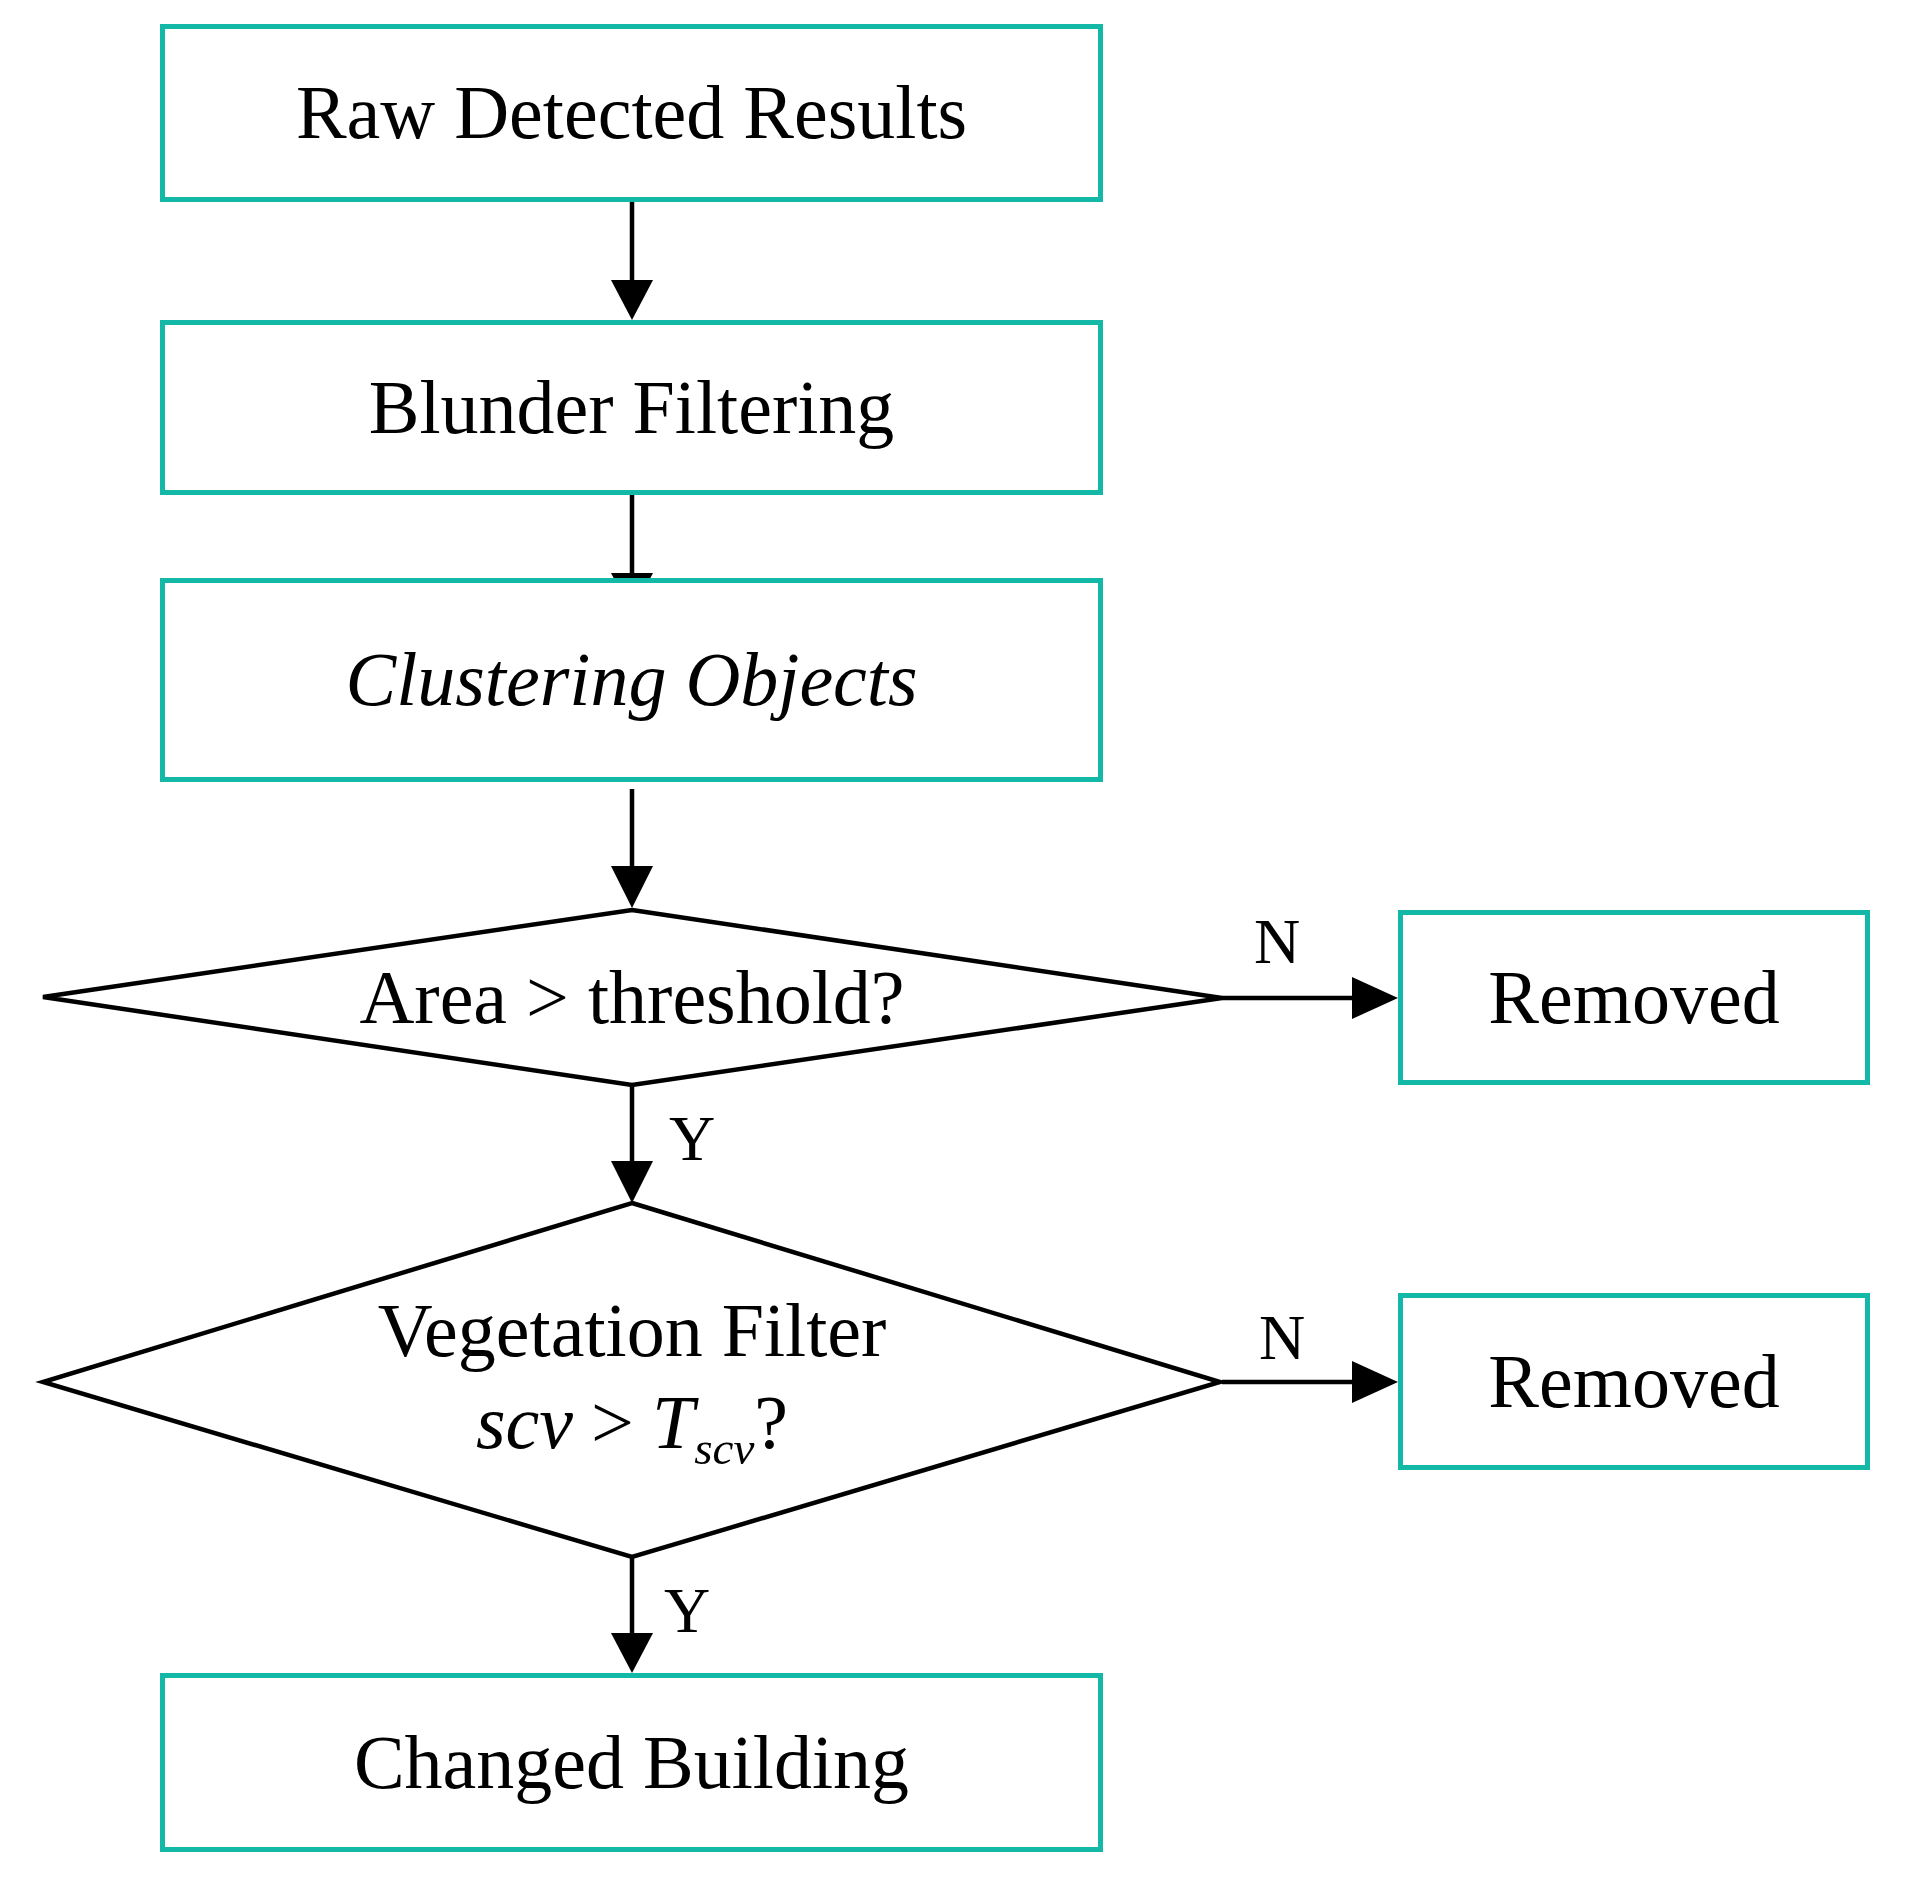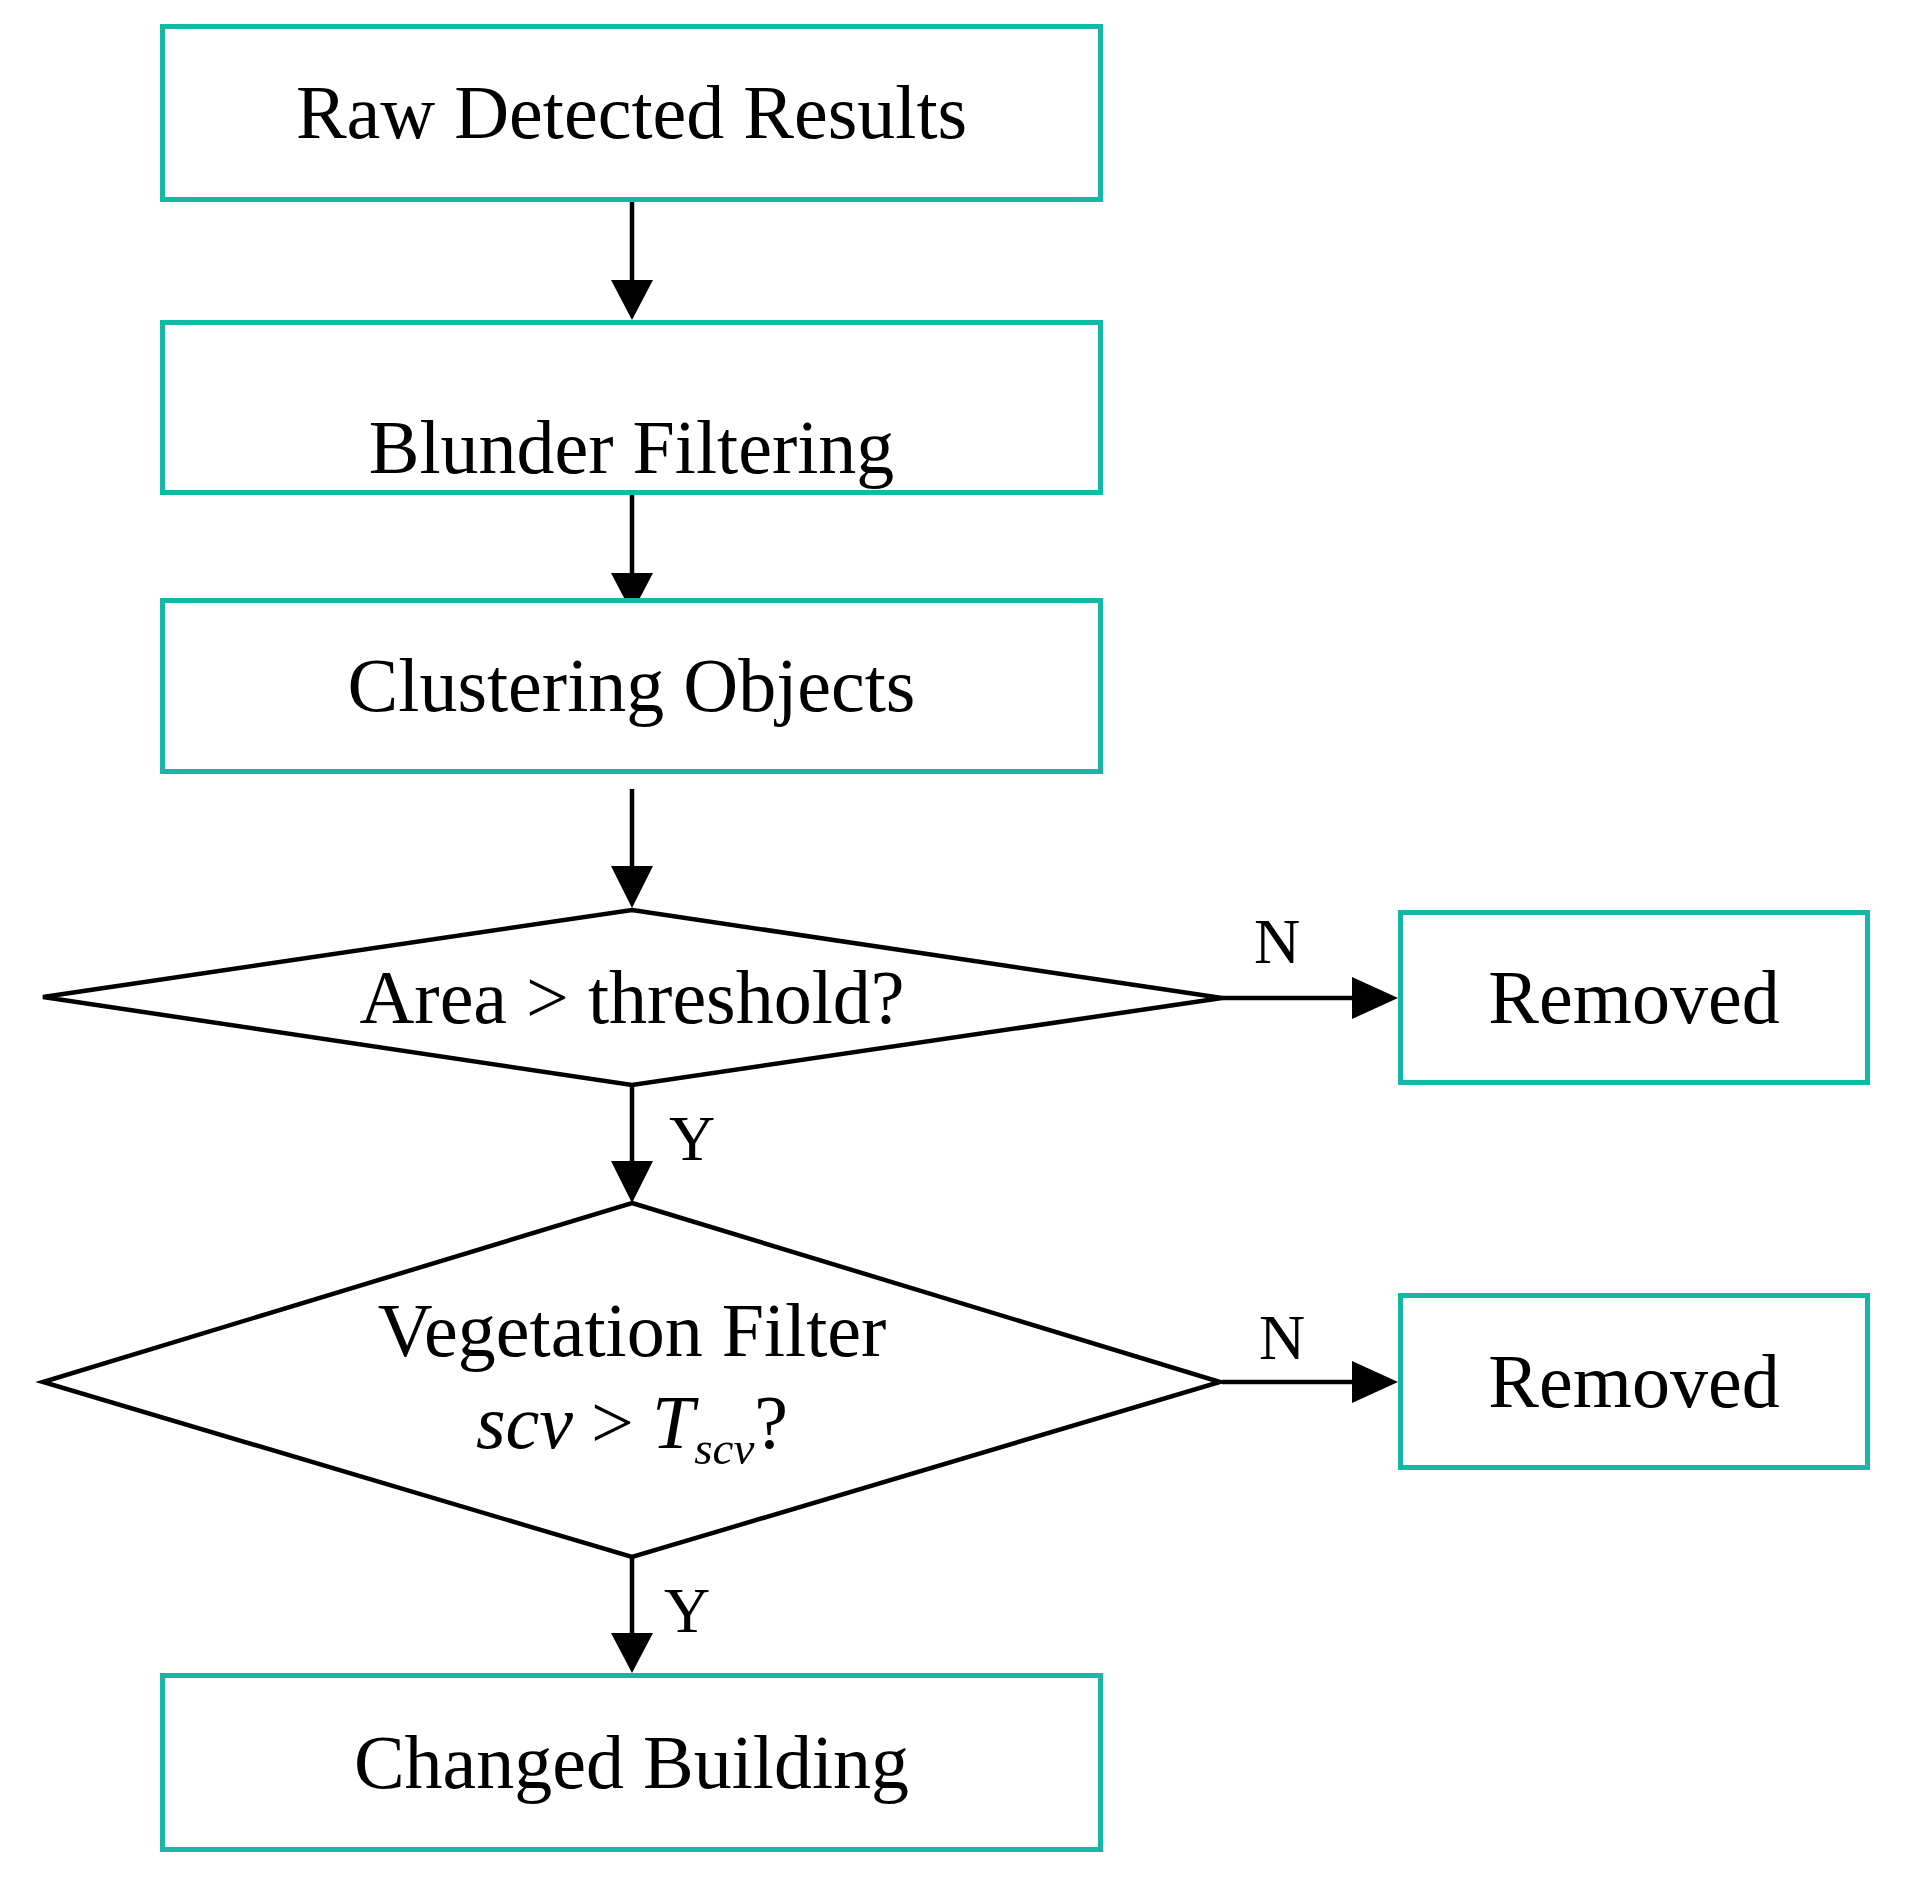--- a/index.html
+++ b/index.html
@@ -101,25 +101,25 @@
     <polygon points="1352,977 1352,1019 1398,998" fill="#000000"></polygon>
 
     <line x1="1222" y1="1382" x2="1354" y2="1382" stroke="#000000" stroke-width="4.5"></line>
     <polygon points="1352,1361 1352,1403 1398,1382" fill="#000000"></polygon>
   </svg>
 
   <div class="node" style="left:160px; top:24px; width:943px; height:178px;">
     <span class="node-label">Raw Detected Results</span>
   </div>
 
-  <div class="node" style="left:160px; top:320px; width:943px; height:175px;align-items:flex-end;">
+  <div class="node" style="left:160px; top:320px; width:943px; height:175px;">
     <span class="node-label">Blunder Filtering</span>
   </div>
 
-  <div class="node" style="left:160px; top:598px; width:943px; height:176px;">
+  <div class="node" style="left:160px; top:578px; width:943px; height:204px;font-style:italic;">
     <span class="node-label">Clustering Objects</span>
   </div>
 
   <div class="node" style="left:1398px; top:910px; width:472px; height:175px;">
     <span class="node-label">Removed</span>
   </div>
 
   <div class="node" style="left:1398px; top:1293px; width:472px; height:177px;">
     <span class="node-label">Removed</span>
   </div>

